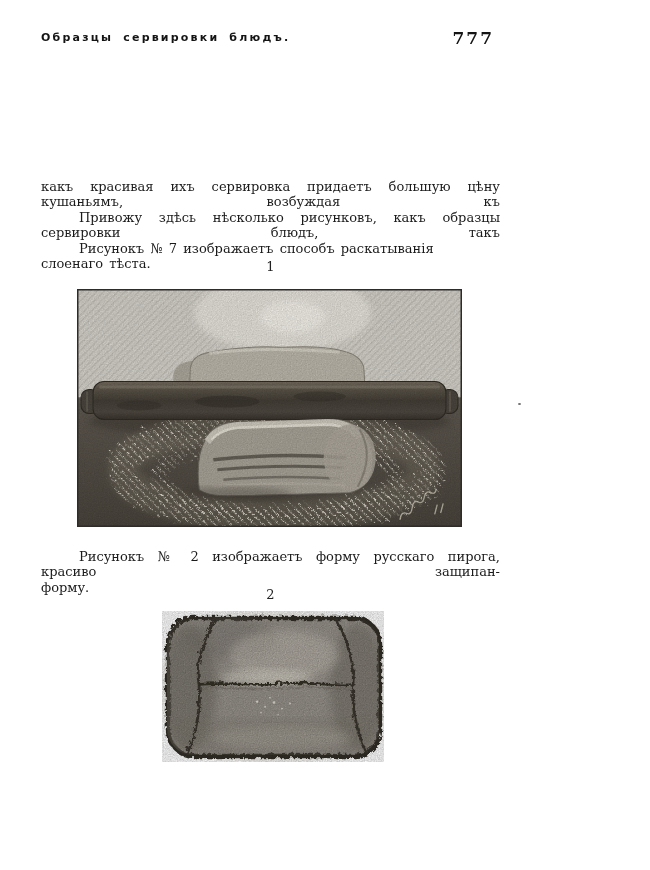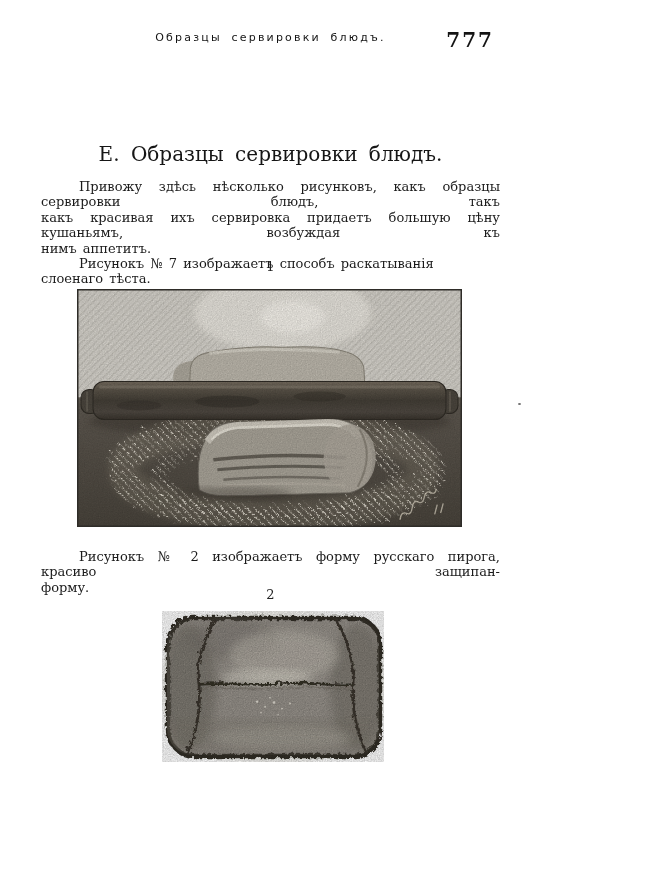--- a/index.html
+++ b/index.html
@@ -6,28 +6,28 @@
   #page {
     position:relative; width:650px; height:870px; background:#ffffff;
     font-family:"DejaVu Serif","Liberation Serif",serif; color:#1e1e1e;
     overflow:hidden;
   }
   .column { position:absolute; left:41px; width:459px; }
 
   
   #running-head-row { top:28px; height:18px; }
   #running-head {
-    position:absolute; left:0; right:0; text-align:center;
+    position:absolute; left:0; right:0; text-align:left;
     font-family:"DejaVu Sans","Liberation Sans",sans-serif;
-    font-weight:normal; font-size:11px; letter-spacing:2.2px; word-spacing:4px;
+    font-weight:bold; font-size:11px; letter-spacing:2.2px; word-spacing:4px;
     color:#141414; top:3px;
   }
   #page-number {
     position:absolute; right:6px; top:0;
-    font-weight:bold; font-size:20px; letter-spacing:2px; color:#141414;
+    font-weight:bold; font-size:17px; letter-spacing:2px; color:#141414;
   }
 
   
   #section-heading {
     top:142px; text-align:center; font-size:20px; word-spacing:5px;
     color:#161616;
   }
 
   
   .textblock { font-size:13px; line-height:15.4px; word-spacing:2px; color:#1b1b1b; }
@@ -51,26 +51,24 @@
 </head>
 <body>
 
 <div id="page">
 
   <div id="running-head-row" class="column">
     <div id="running-head">Образцы сервировки блюдъ.</div>
     <div id="page-number">777</div>
   </div>
 
-  <div id="section-heading" class="column">Е. Образцы сервировки блюдъ.</div>
 
   <div id="intro-block" class="column textblock">
+    <div class="line justify">какъ красивая ихъ сервировка придаетъ большую цѣну кушаньямъ, возбуждая къ</div>
     <div class="line indent justify">Привожу здѣсь нѣсколько рисунковъ, какъ образцы сервировки блюдъ, такъ</div>
-    <div class="line justify">какъ красивая ихъ сервировка придаетъ большую цѣну кушаньямъ, возбуждая къ</div>
-    <div class="line">нимъ аппетитъ.</div>
     <div class="line indent">Рисунокъ № 7 изображаетъ способъ раскатыванія слоенаго тѣста.</div>
   </div>
 
   <div id="fig1-number" class="column fig-number">1</div>
 
   <div id="figure1-box">
     <svg viewBox="0 0 384 237" preserveAspectRatio="none">
       <defs>
         <pattern id="f1hatch" width="5" height="5" patternUnits="userSpaceOnUse" patternTransform="rotate(45)">
           <rect width="5" height="5" fill="#d3d0c9"></rect>

